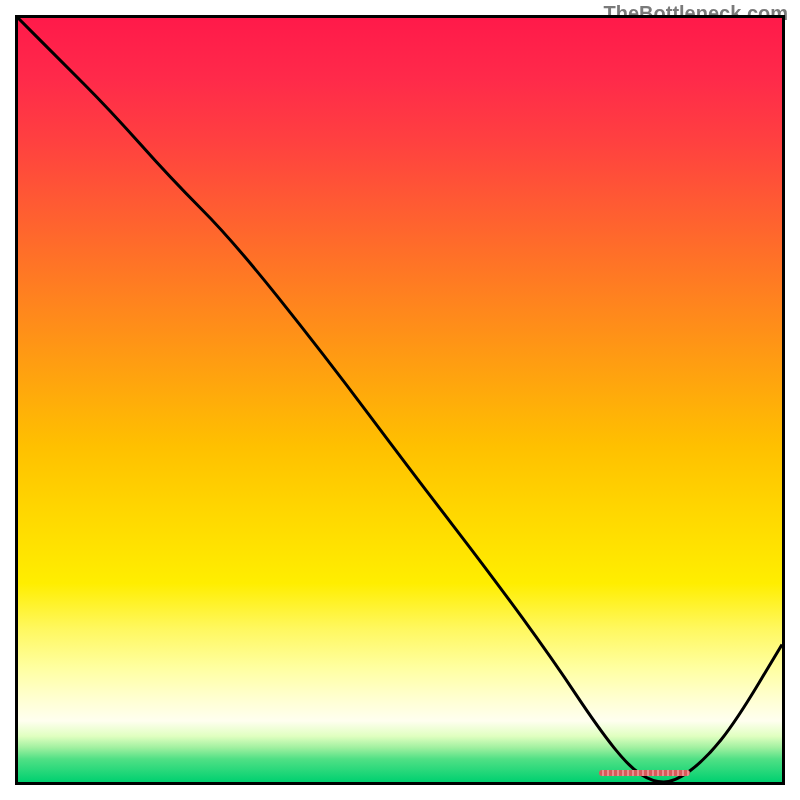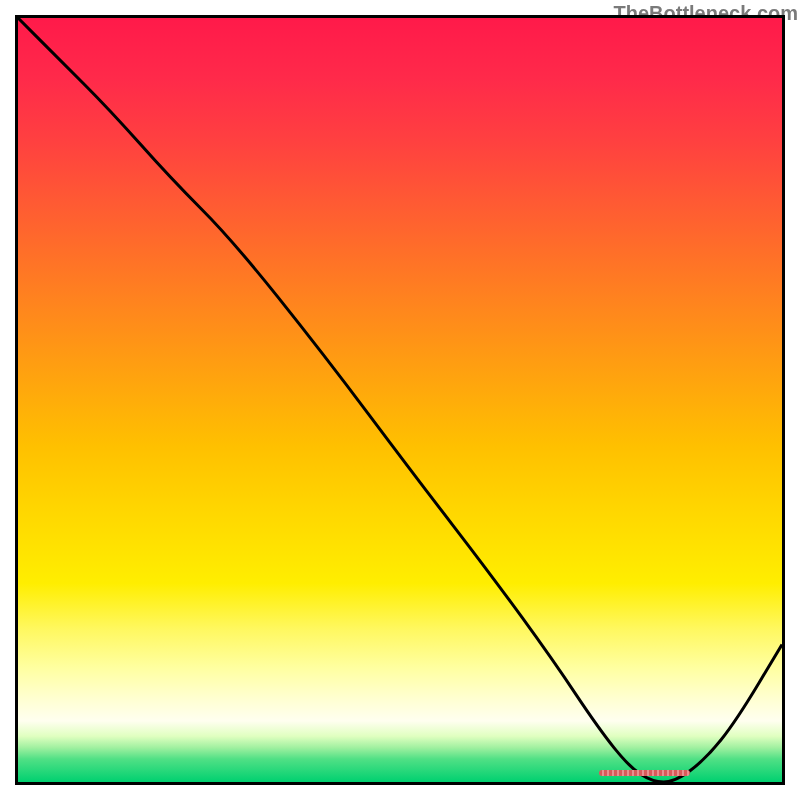--- a/index.html
+++ b/index.html
@@ -63,21 +63,21 @@
       #d85a5a 0px,
       #d85a5a 3px,
       #e89090 3px,
       #e89090 5px
     );
     border-radius: 3px;
   }
   .attribution {
     position: absolute;
     top: 2px;
-    right: 2px;
+    right: 12px;
     font-size: 20px;
     font-weight: bold;
     color: #7a7a7a;
     font-family: Arial, sans-serif;
   }
 </style>
 </head>
 <body>
 
 <div class="chart-container">

